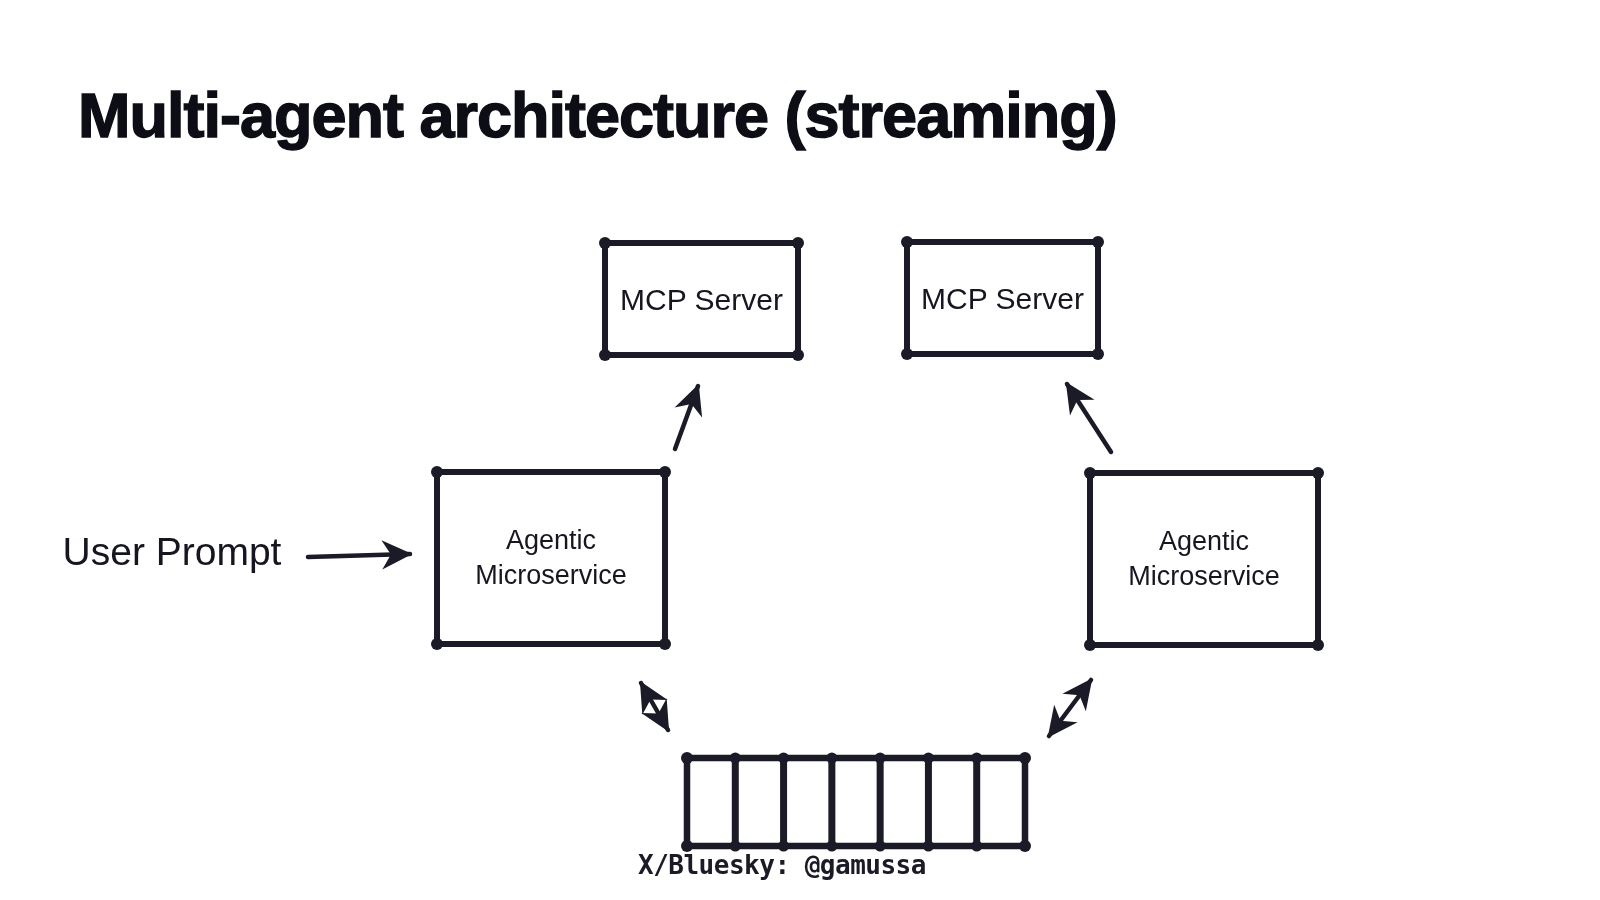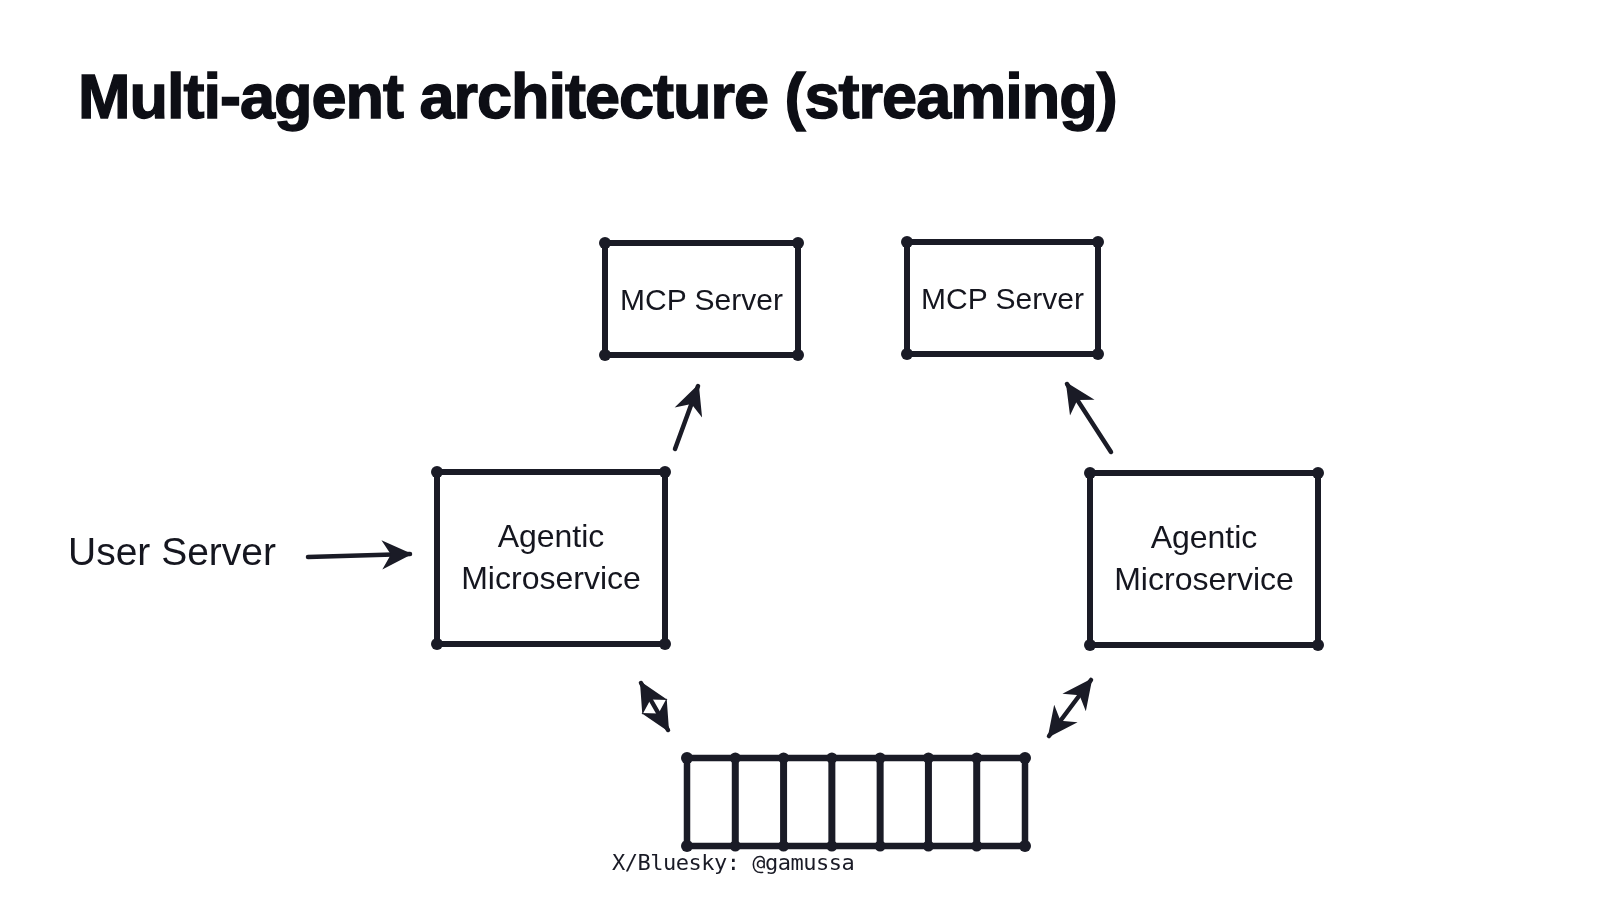--- a/index.html
+++ b/index.html
@@ -1,44 +1,44 @@
 <!DOCTYPE html>
 <html><head>
 <meta charset="utf-8">
 <style>
   html,body{margin:0;padding:0;background:#fff;}
   .slide{
     position:relative;width:1600px;height:900px;background:var(--bg,#fff);
     overflow:hidden;font-family:"Liberation Sans",sans-serif;color:var(--ink,#1a1b26);
   }
   .slide-title{
-    position:absolute;left:78px;top:60px;margin:0;
+    position:absolute;left:78px;top:79px;margin:0;
     font-size:63px;font-weight:900;letter-spacing:-1px;
     color:var(--title-ink,#0d0e15);
     -webkit-text-stroke:1.4px currentColor;
     white-space:nowrap;
   }
   .diagram-svg{position:absolute;left:0;top:0;width:1600px;height:900px;}
   .ink-stroke{stroke:var(--ink,#1a1b26);fill:none;}
   .ink-fill{fill:var(--ink,#1a1b26);stroke:none;}
   .node-label{
     position:absolute;display:flex;align-items:center;justify-content:center;
     text-align:center;color:#15161f;font-weight:500;line-height:1.3;
   }
   .node-label.small{font-size:30px;}
-  .node-label.big{font-size:32px;}
+  .node-label.big{font-size:27px;}
   .user-prompt{
     position:absolute;left:52px;top:524px;width:240px;height:56px;
     display:flex;align-items:center;justify-content:center;
     font-size:39px;font-weight:500;color:#15161f;white-space:nowrap;
   }
   .footer-handle{
-    position:absolute;left:612px;top:850px;
+    position:absolute;left:638px;top:850px;
     font-family:"DejaVu Sans Mono",monospace;
-    font-size:22px;font-weight:400;letter-spacing:-0.5px;color:var(--ink,#1a1b26);
+    font-size:26px;font-weight:700;letter-spacing:-0.5px;color:var(--ink,#1a1b26);
     white-space:nowrap;
   }
 </style>
 </head>
 <body>
 
 <div class="slide" style="--ink: #1a1b26; --title-ink: #0d0e15; --bg: #ffffff;">
 
   <h1 class="slide-title">Multi-agent architecture (streaming)</h1>
 
@@ -107,17 +107,17 @@
         <circle cx="687" cy="846" r="6" class="ink-fill"></circle>
         <circle cx="1025" cy="846" r="6" class="ink-fill"></circle>
       </g>
   </svg>
 
   <div class="node-label small" style="left:605px;top:243px;width:193px;height:112px;">MCP Server</div>
   <div class="node-label small" style="left:907px;top:242px;width:191px;height:112px;">MCP Server</div>
   <div class="node-label big" style="left:445px;top:472px;width:212px;height:172px;">Agentic Microservice</div>
   <div class="node-label big" style="left:1098px;top:473px;width:212px;height:172px;">Agentic Microservice</div>
 
-  <div class="user-prompt">User Server</div>
+  <div class="user-prompt">User Prompt</div>
 
   <div class="footer-handle">X/Bluesky: @gamussa</div>
 
 </div>
 
 </body></html>

